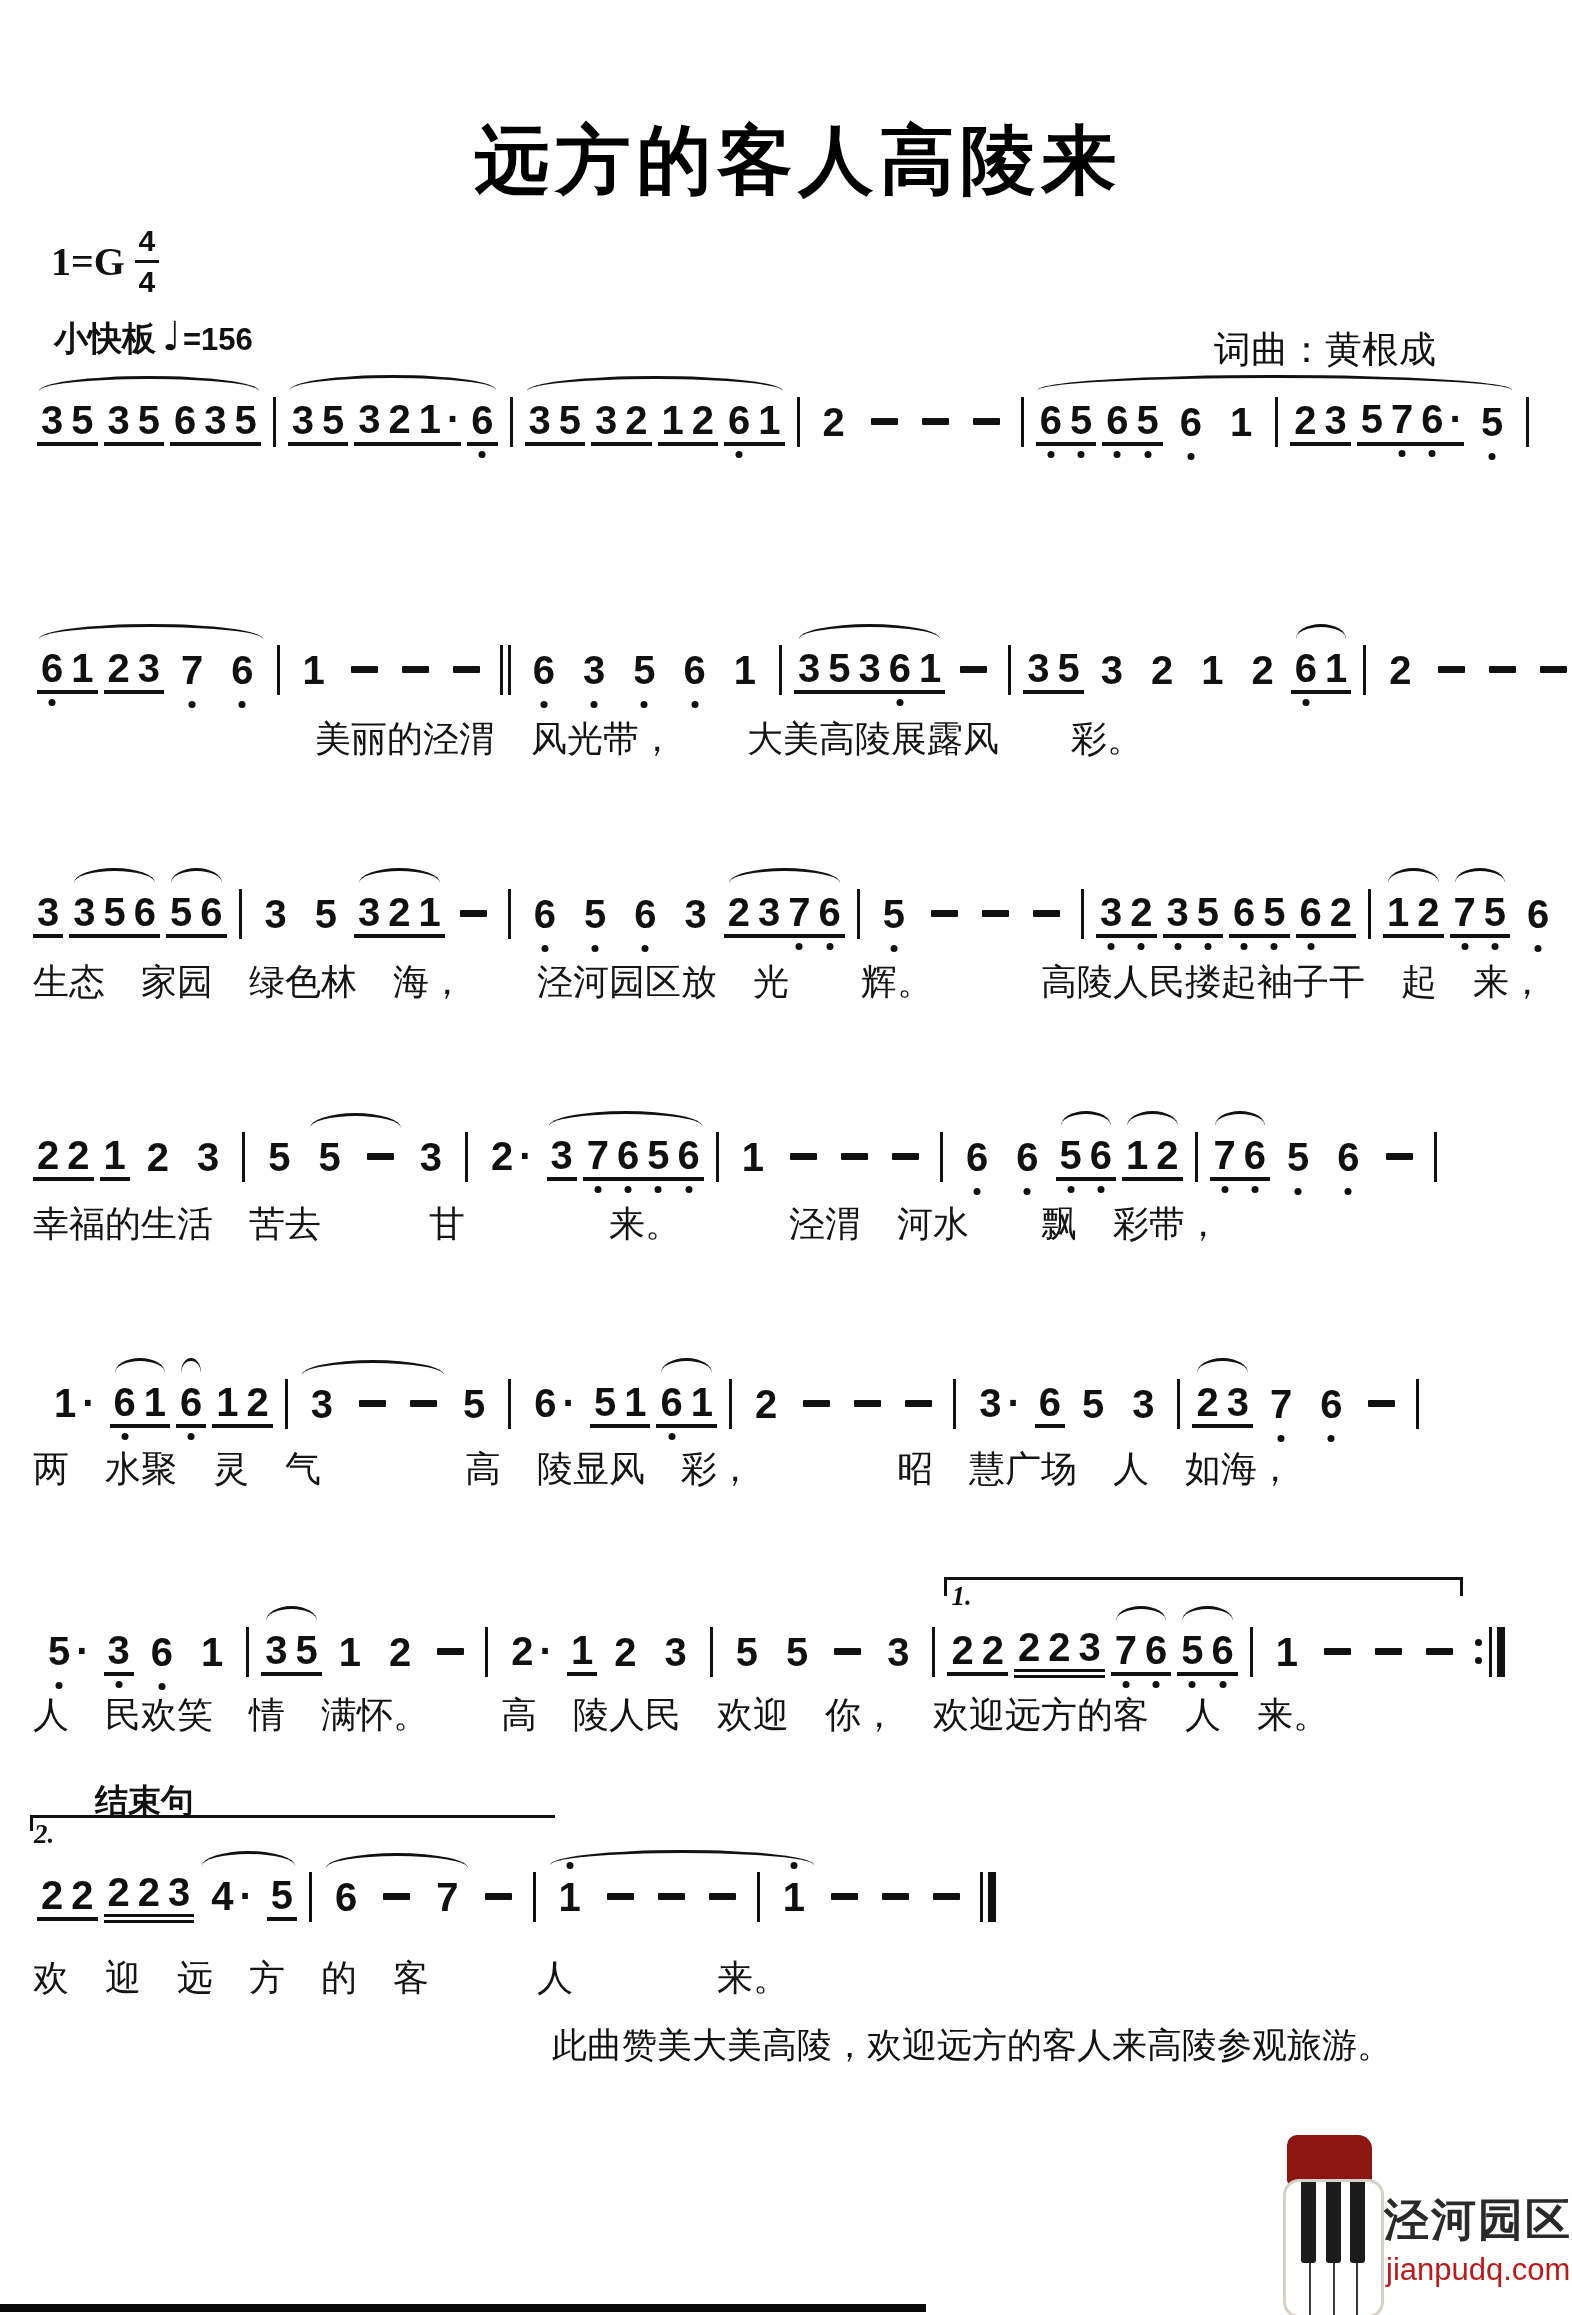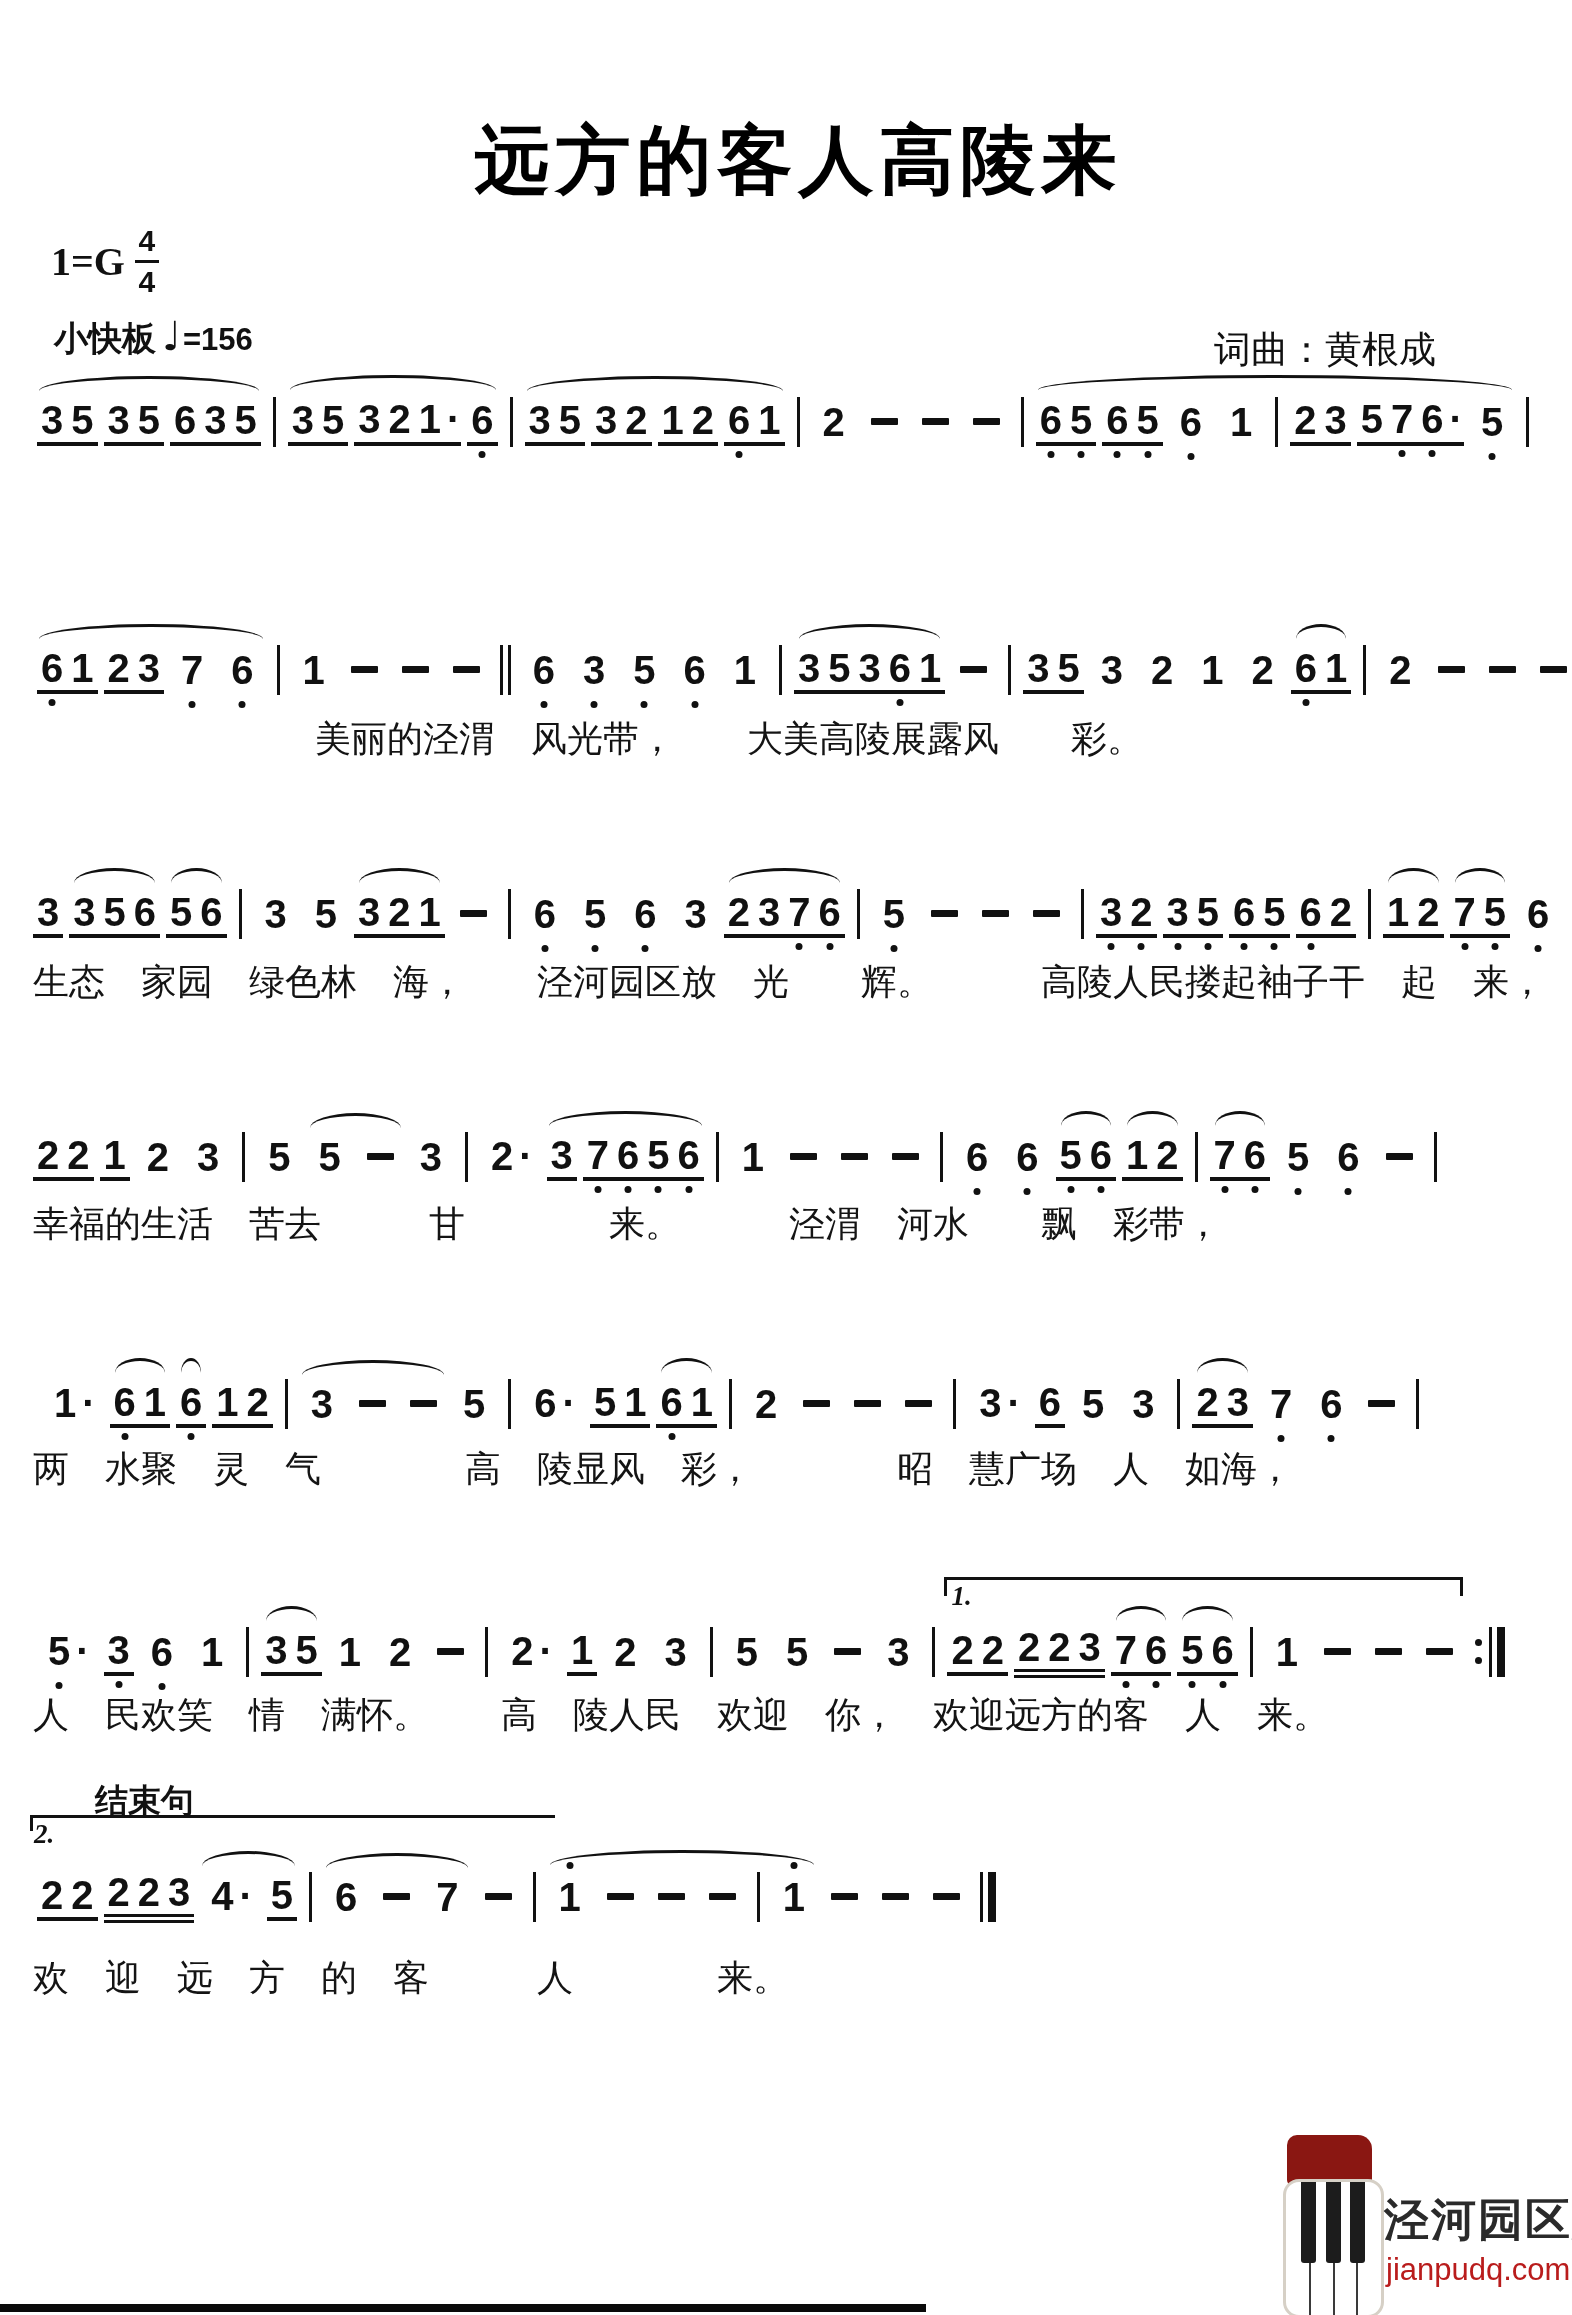--- a/index.html
+++ b/index.html
@@ -643,20 +643,21 @@
         <span class="dash"></span>
         <span class="dash"></span>
         <span class="bwrap">
           <span class="bar"></span>
           <span class="bar thick"></span>
         </span>
       </div>
       <div class="lyrics" style="left: 33px; top: 1929px; margin-top: 25px;">欢　迎　远　方　的　客　　　人　　　　来。</div>
     </div>
 
+  <div class="footnote">此曲赞美大美高陵，欢迎远方的客人来高陵参观旅游。</div>
 
   <div class="wm">
     <div class="wm-red"></div>
     <div class="wm-piano">
       <i class="sep" style="left:24%"></i>
       <i class="sep" style="left:49%"></i>
       <i class="sep" style="left:74%"></i>
       <i class="bk" style="left:16%"></i>
       <i class="bk" style="left:42%"></i>
       <i class="bk" style="left:67%"></i>

